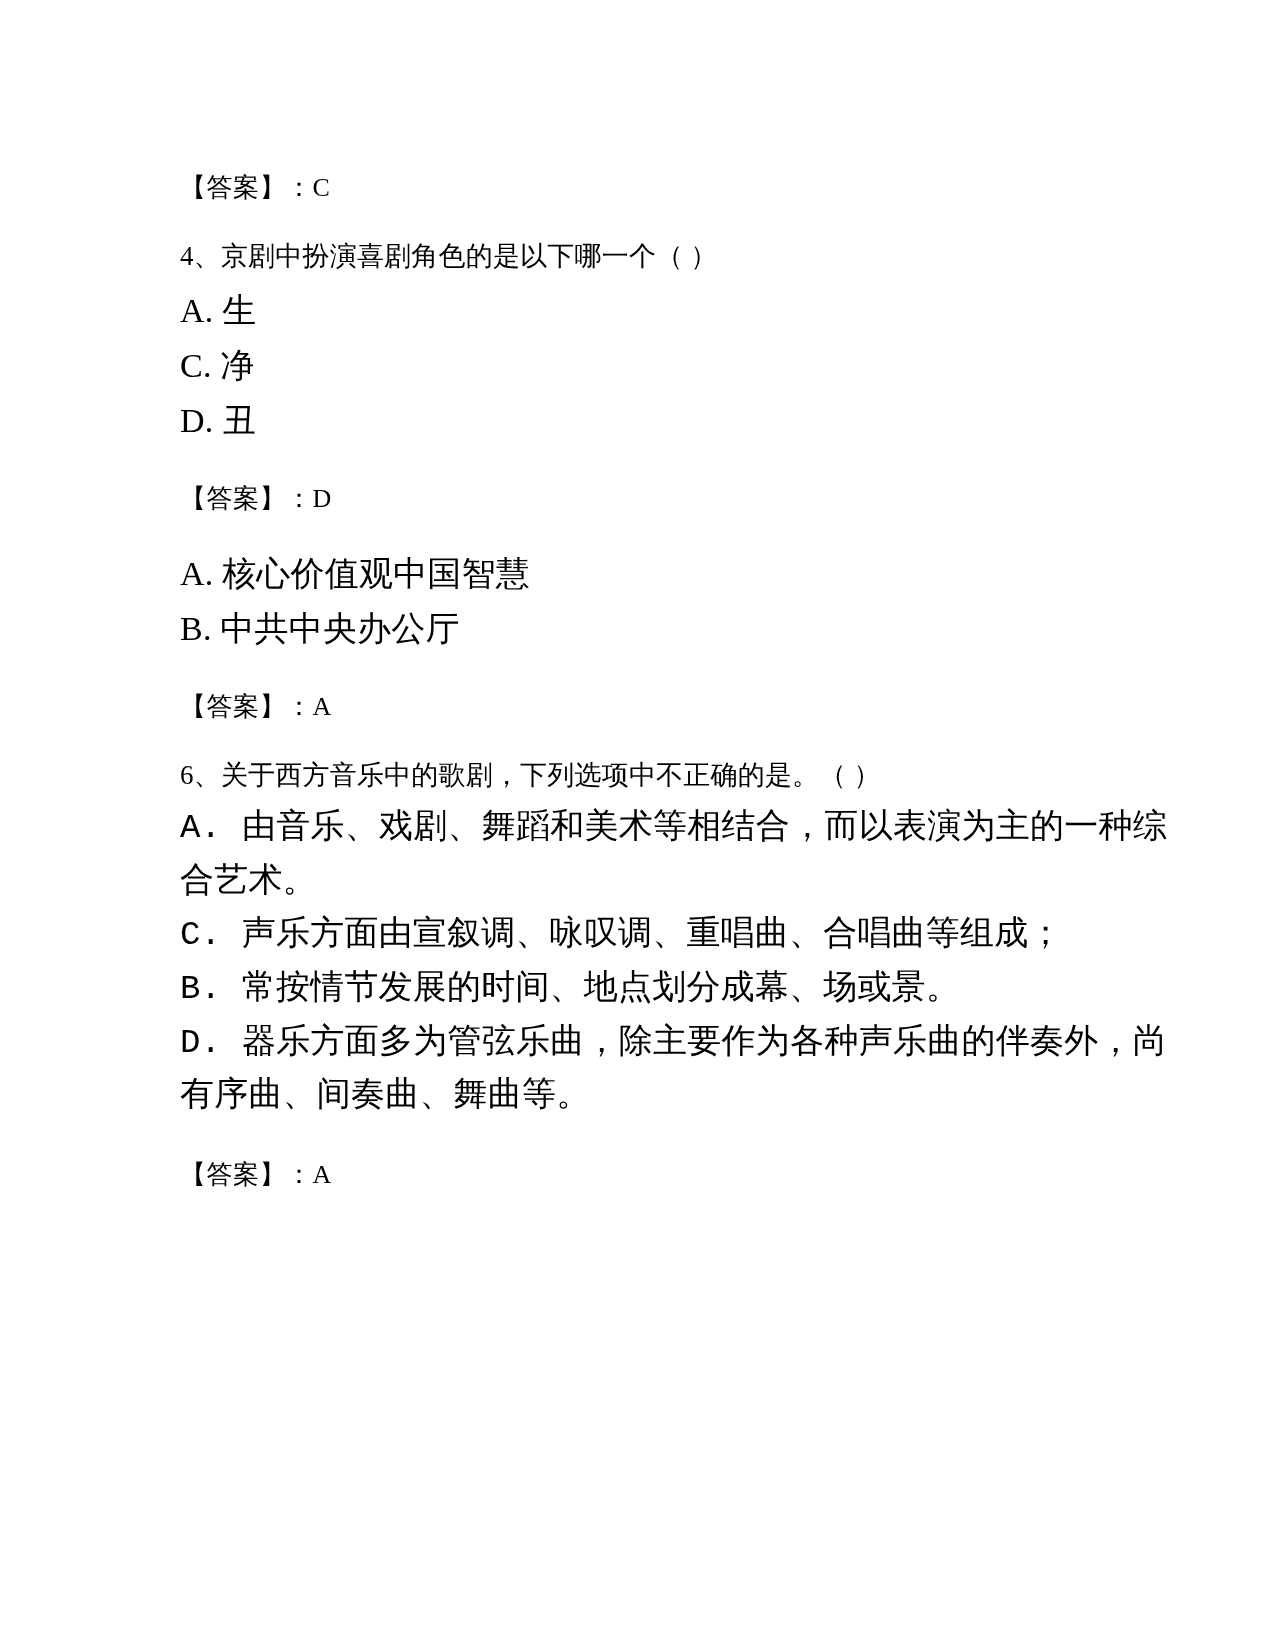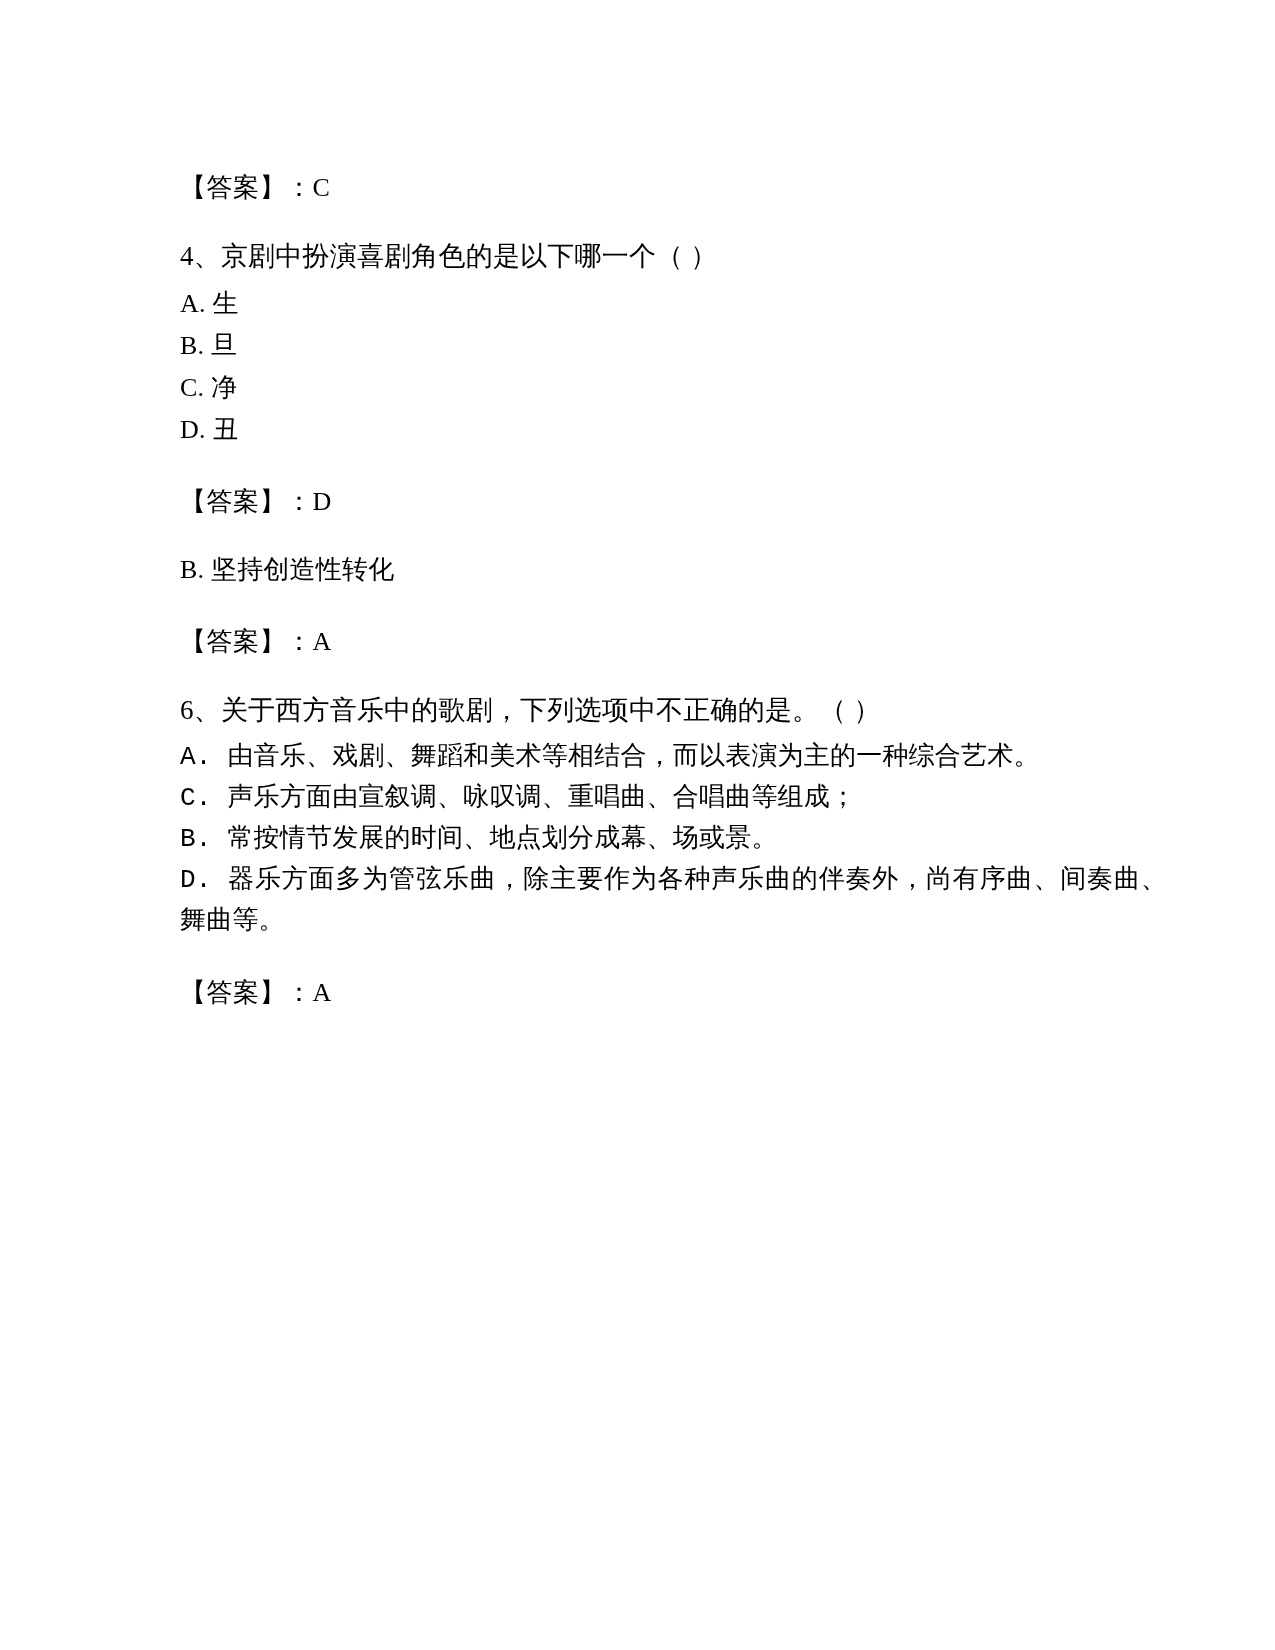--- a/index.html
+++ b/index.html
@@ -34,51 +34,51 @@
     margin: 0 0 0 0;
   }
   .q-stem {
     font-size: 27px;
     line-height: 1.62;
     margin: 0 0 4px 0;
     text-align: justify;
     letter-spacing: 0.2px;
   }
   .q-option {
-    font-size: 26px;
+    font-size: 34px;
     line-height: 1.62;
     margin: 0;
     text-align: justify;
     letter-spacing: 0.2px;
   }
   .gap-before-answer { height: 38px; }
   .tight { line-height: 1.58; font-family: Liberation Mono, monospace; }
 </style>
 </head>
 <body>
 
 <div class="page">
   <div class="doc-body">
 
     <div class="answer-line">【答案】：C</div>
 
     <div class="question">
       <div class="q-stem">4、京剧中扮演喜剧角色的是以下哪一个（          ）</div>
       <div class="q-option">A. 生</div>
-      <div class="q-option">B. 旦</div>
       <div class="q-option">C. 净</div>
       <div class="q-option">D. 丑</div>
     </div>
 
     <div class="gap-before-answer"></div>
 
     <div class="answer-line">【答案】：D</div>
 
     <div class="question">
-      <div class="q-option">B. 坚持创造性转化</div>
+      <div class="q-option">A. 核心价值观中国智慧</div>
+      <div class="q-option">B. 中共中央办公厅</div>
     </div>
 
     <div class="gap-before-answer"></div>
 
     <div class="answer-line">【答案】：A</div>
 
     <div class="question">
       <div class="q-stem">6、关于西方音乐中的歌剧，下列选项中不正确的是。（          ）</div>
       <div class="q-option tight">A. 由音乐、戏剧、舞蹈和美术等相结合，而以表演为主的一种综合艺术。</div>
       <div class="q-option tight">C. 声乐方面由宣叙调、咏叹调、重唱曲、合唱曲等组成；</div>

